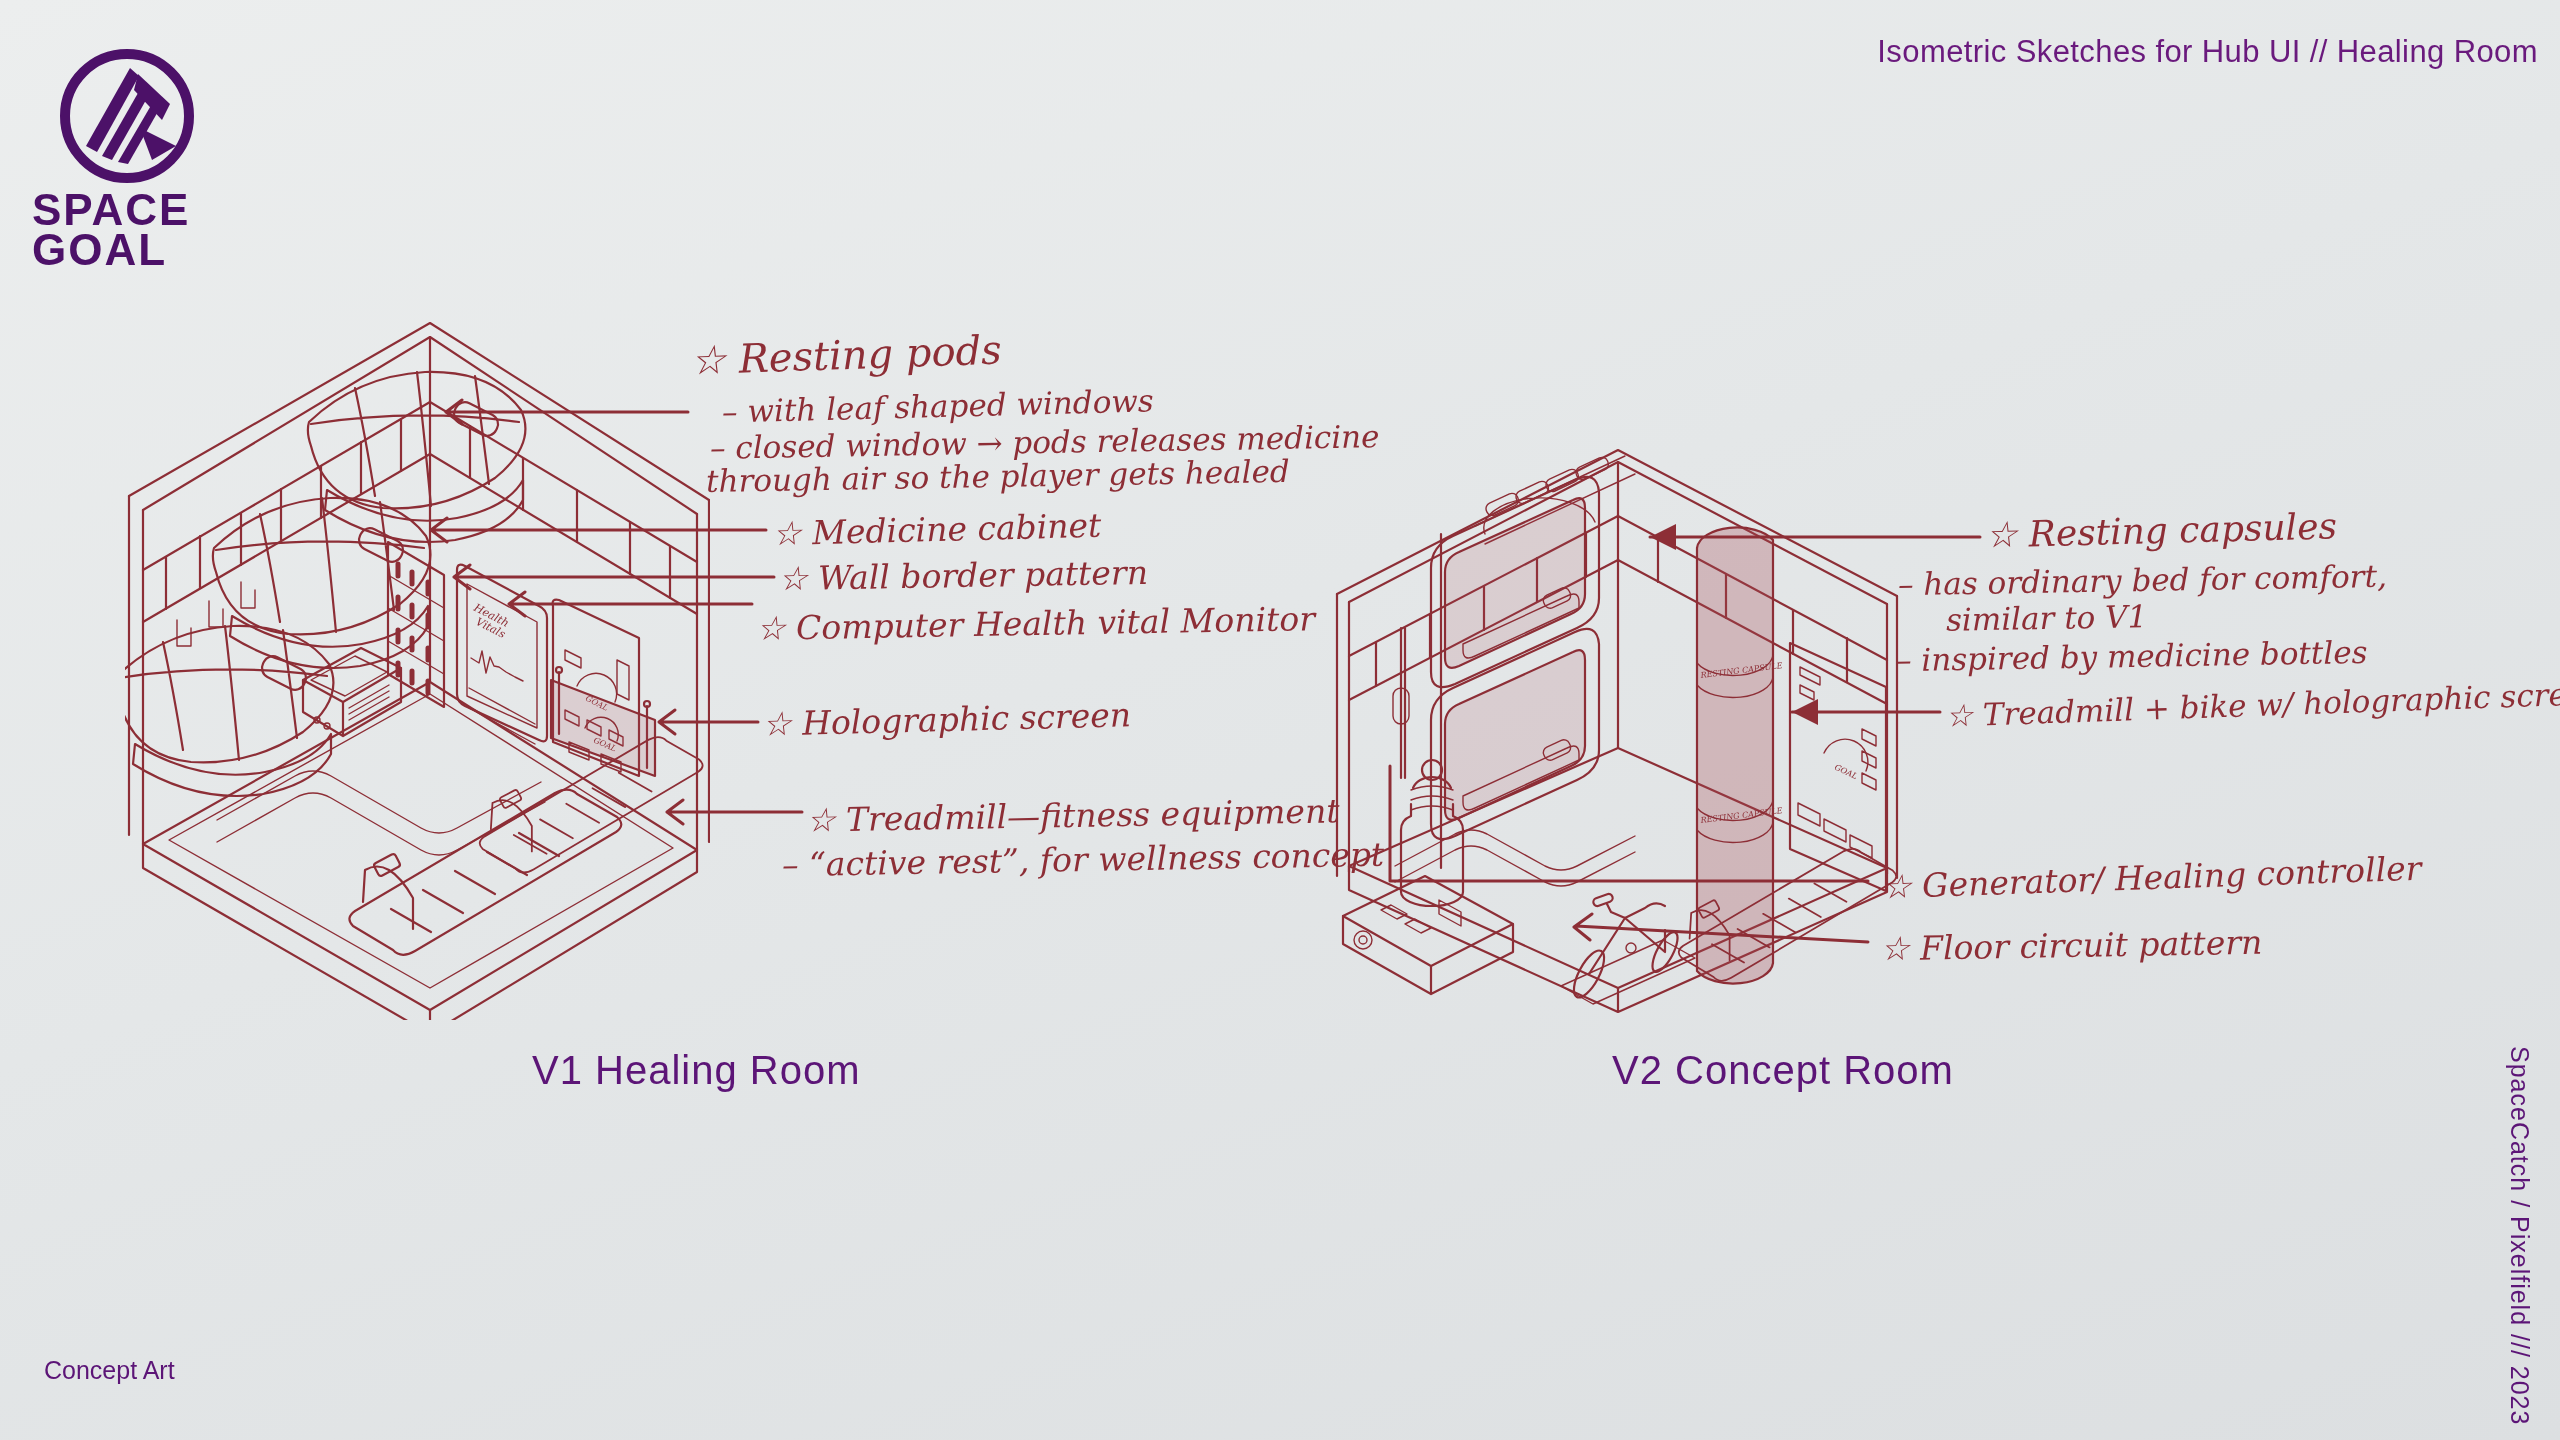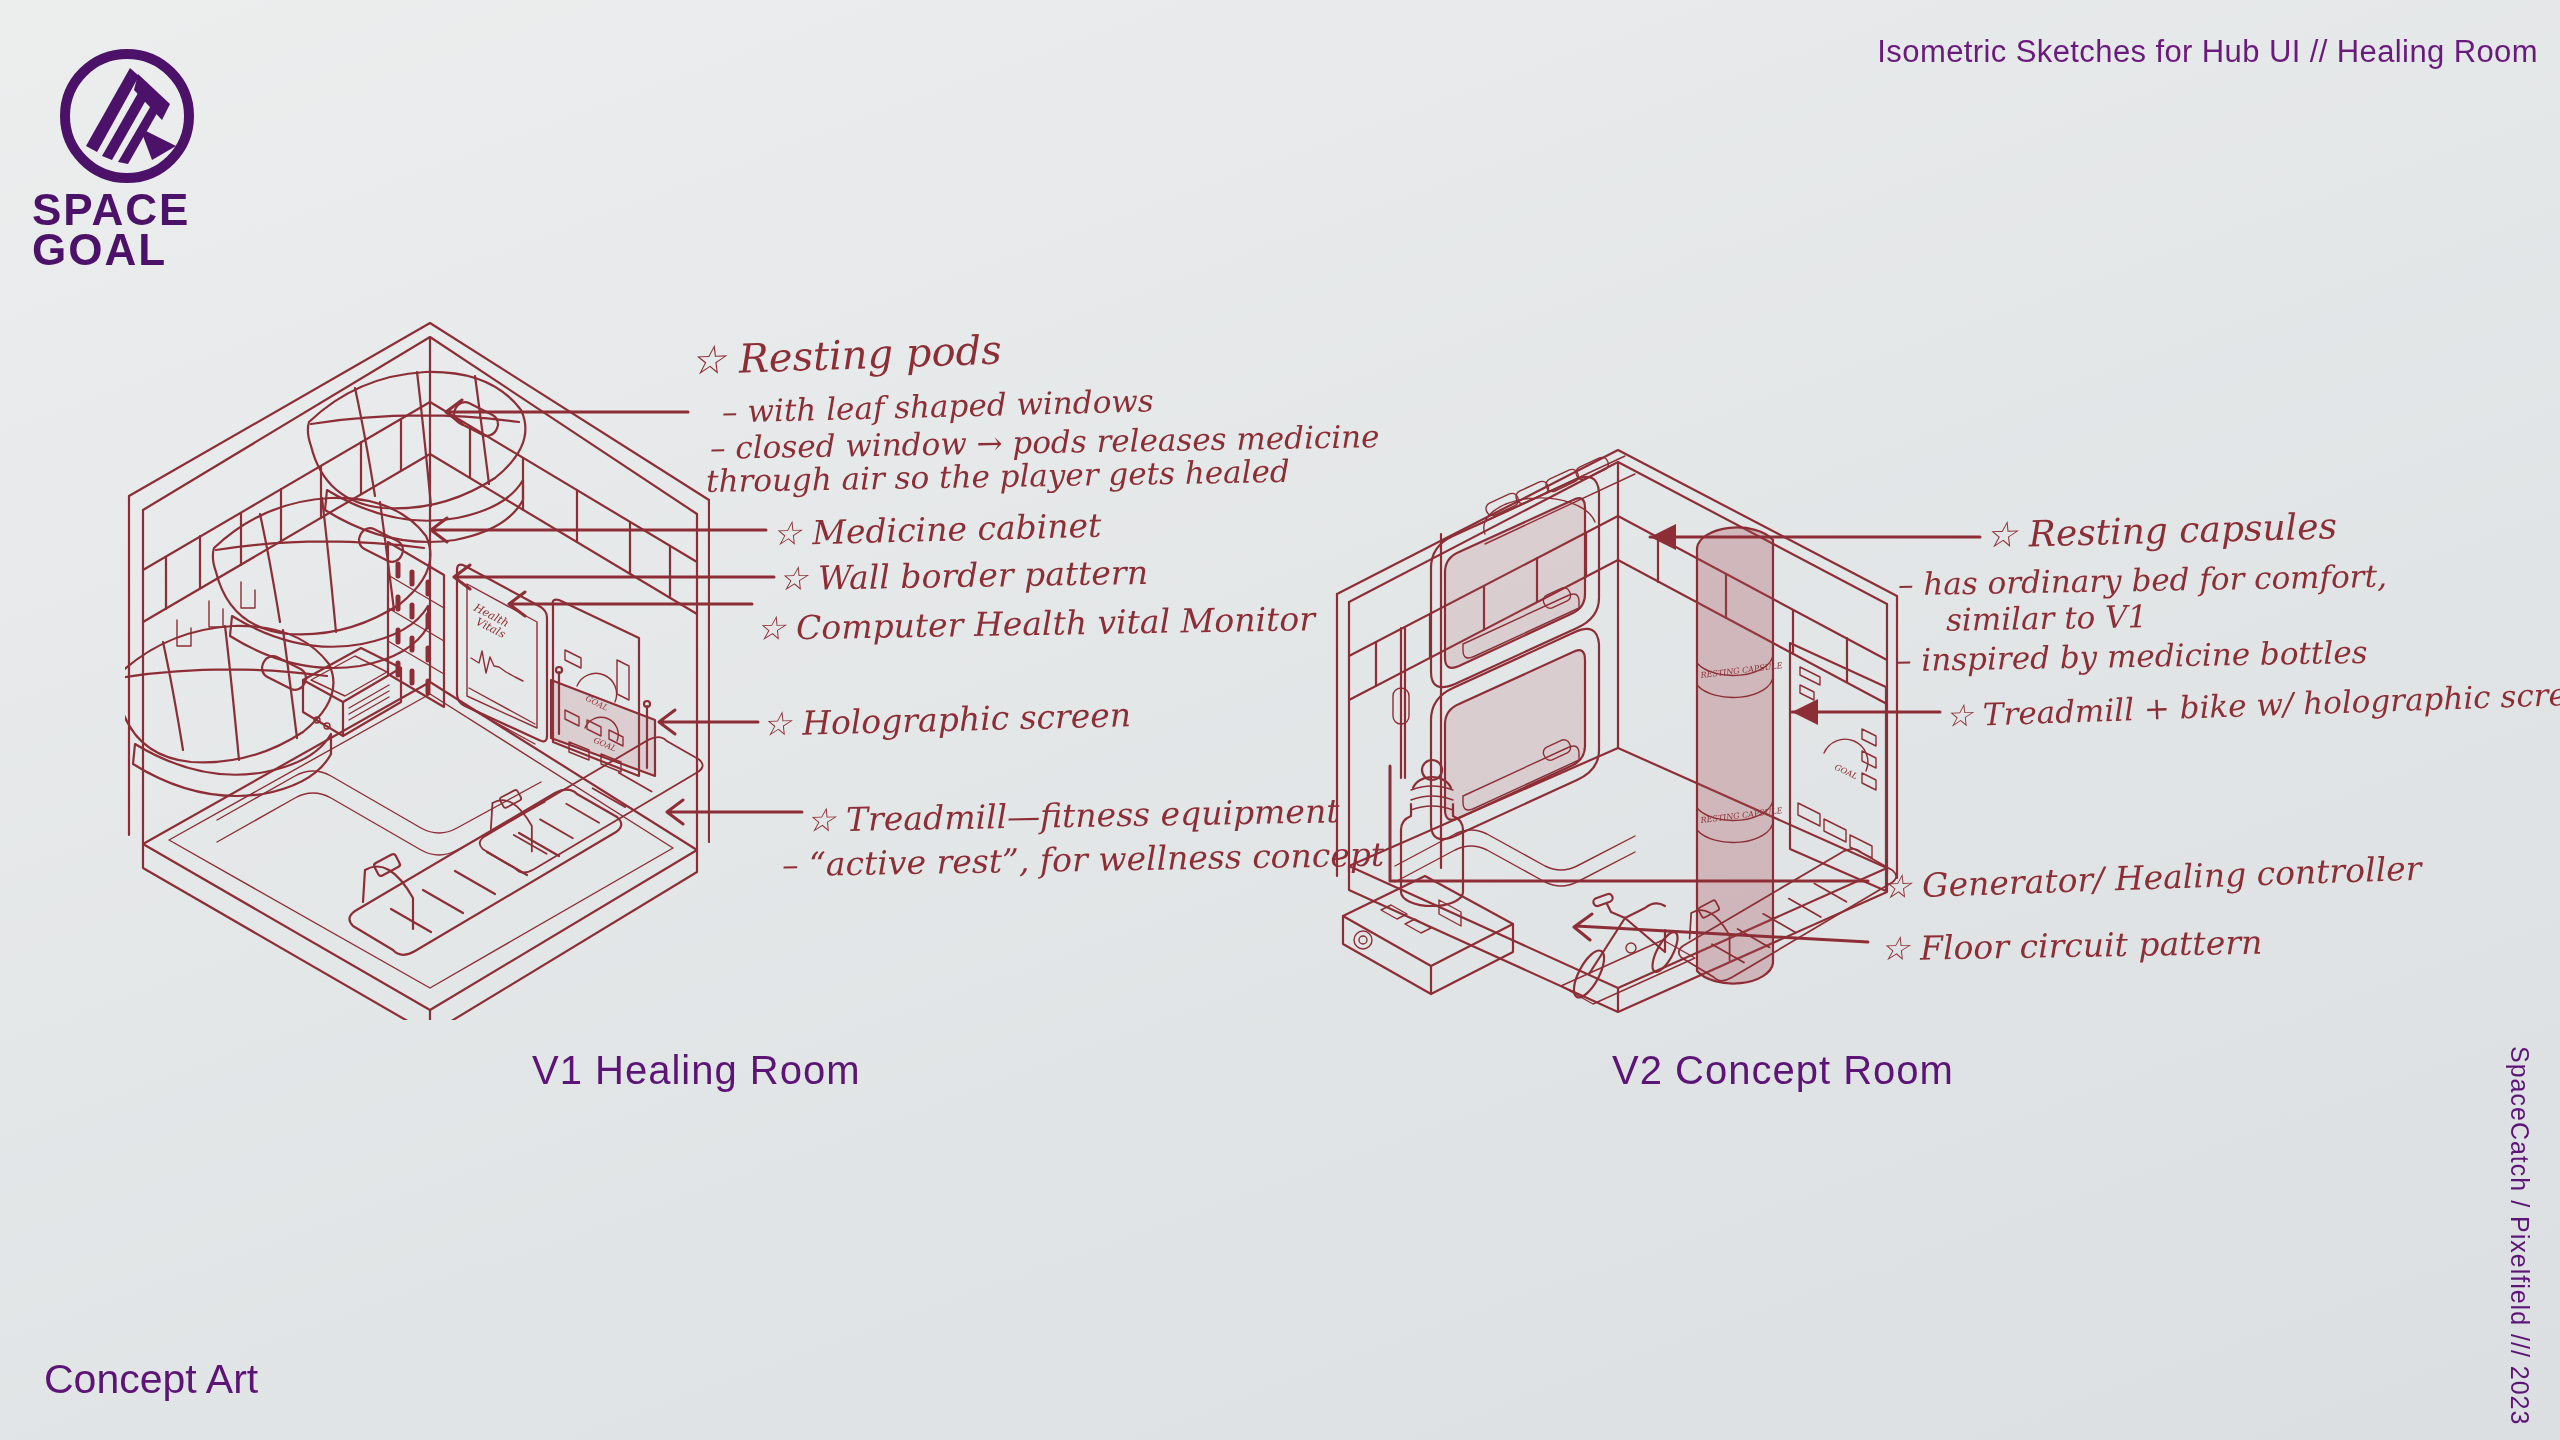--- a/index.html
+++ b/index.html
@@ -5,21 +5,21 @@
   html,body{margin:0;padding:0;}
   body{
     width:2560px;height:1440px;position:relative;overflow:hidden;
     background:linear-gradient(160deg,#eceeee 0%,#e4e7e8 45%,#dcdfe1 100%);
     font-family:"Liberation Sans",sans-serif;
   }
   .page-title{position:absolute;right:22px;top:34px;font-size:31px;color:#6a1a7d;letter-spacing:.4px;}
   .brand{position:absolute;left:32px;top:190px;color:#4c1168;font-weight:bold;
          font-size:44px;line-height:.92;letter-spacing:2px;font-family:"Liberation Sans",sans-serif;}
   .fig-label{position:absolute;top:1048px;font-size:40px;color:#5c1577;letter-spacing:1px;font-weight:500;text-align:right;}
-  .footer-left{position:absolute;left:44px;top:1356px;font-size:41px;color:#5c1577;}
+  .footer-left{position:absolute;left:44px;top:1356px;font-size:25px;color:#5c1577;}
   .credit{position:absolute;right:26px;top:1046px;writing-mode:vertical-rl;
           font-size:25px;color:#5c1577;letter-spacing:1px;}
   .hand{position:absolute;font-family:"DejaVu Serif",serif;font-style:italic;
         color:#8d2e36;white-space:nowrap;}
   .ink path,.ink line,.ink rect,.ink ellipse,.ink circle,.ink use{
         fill:none;stroke:#8d2e36;stroke-width:2.2;stroke-linecap:round;stroke-linejoin:round;}
   .ink .thin{stroke-width:1.4;}
   .ink .thick{stroke-width:5;}
   .ink .glass{fill:rgba(167,77,87,.30);}
   .ink .glass2{fill:rgba(167,77,87,.16);}

